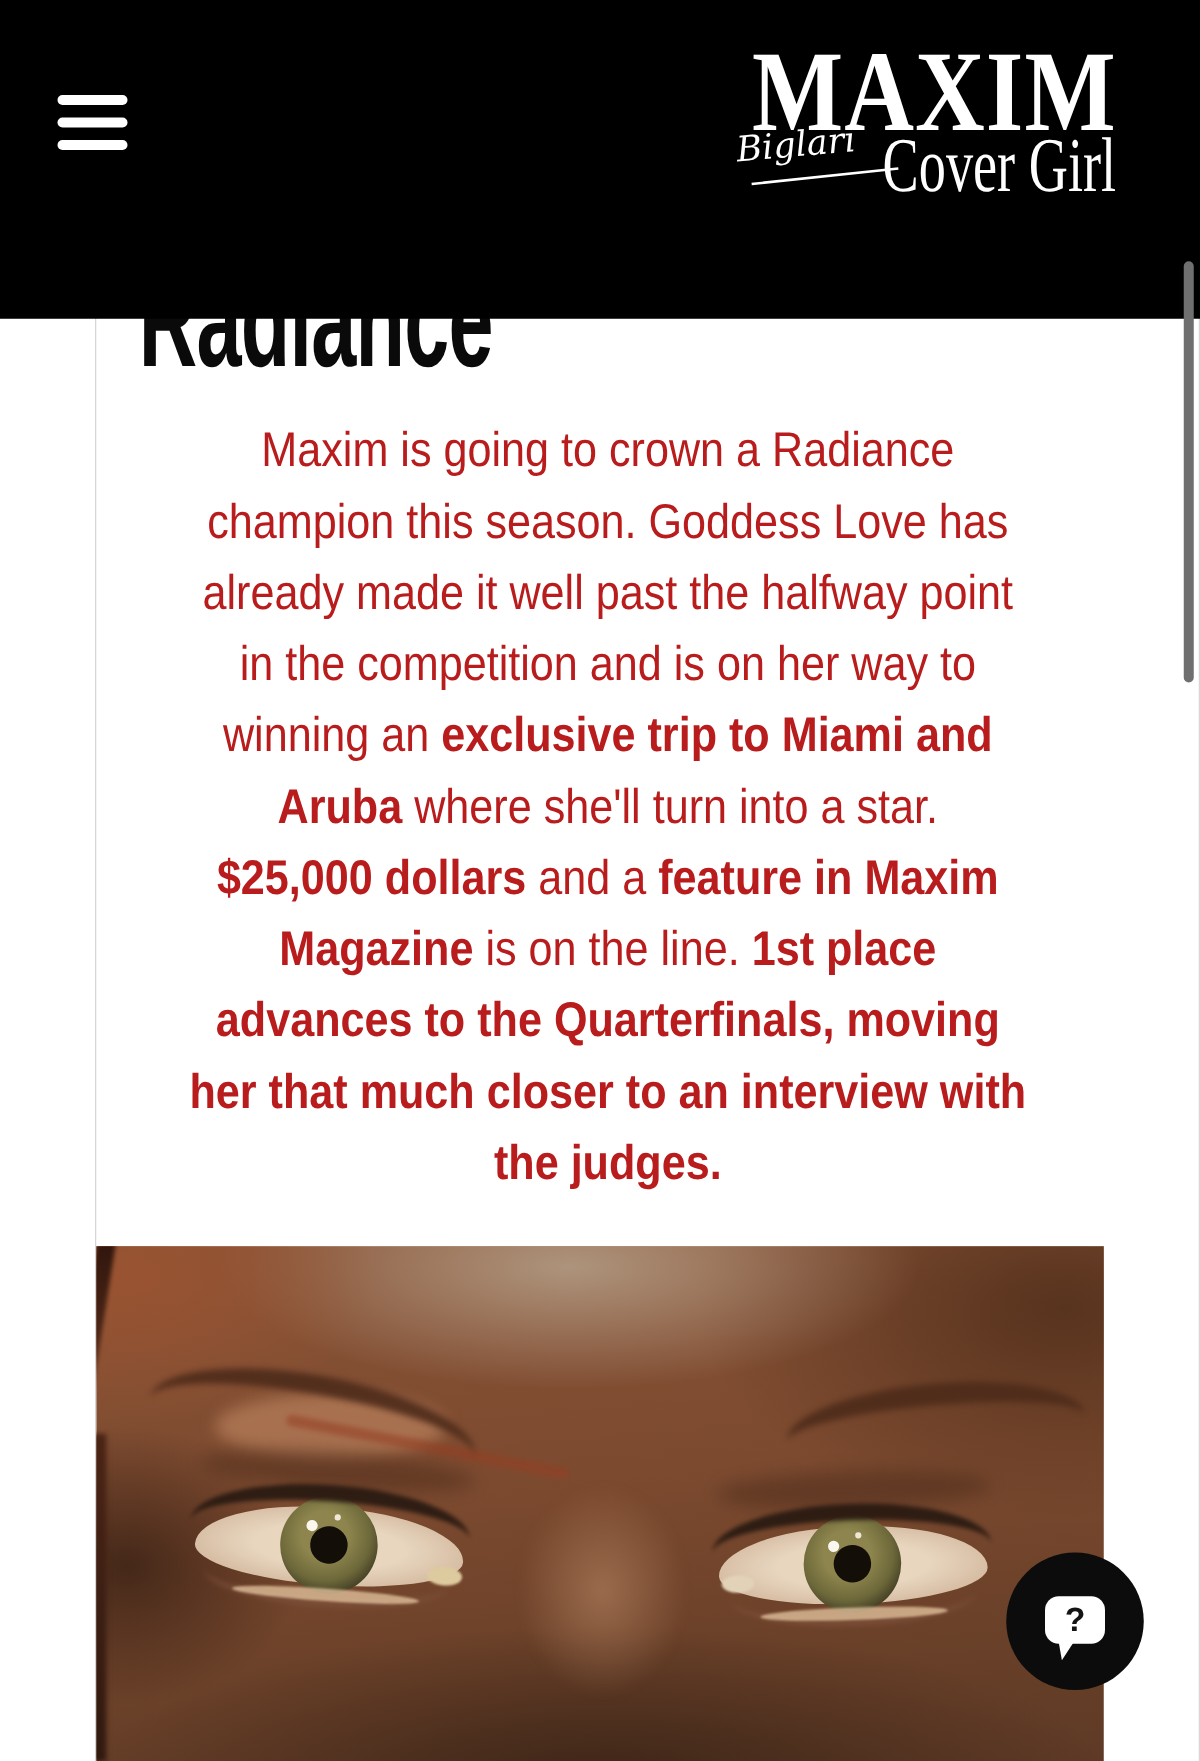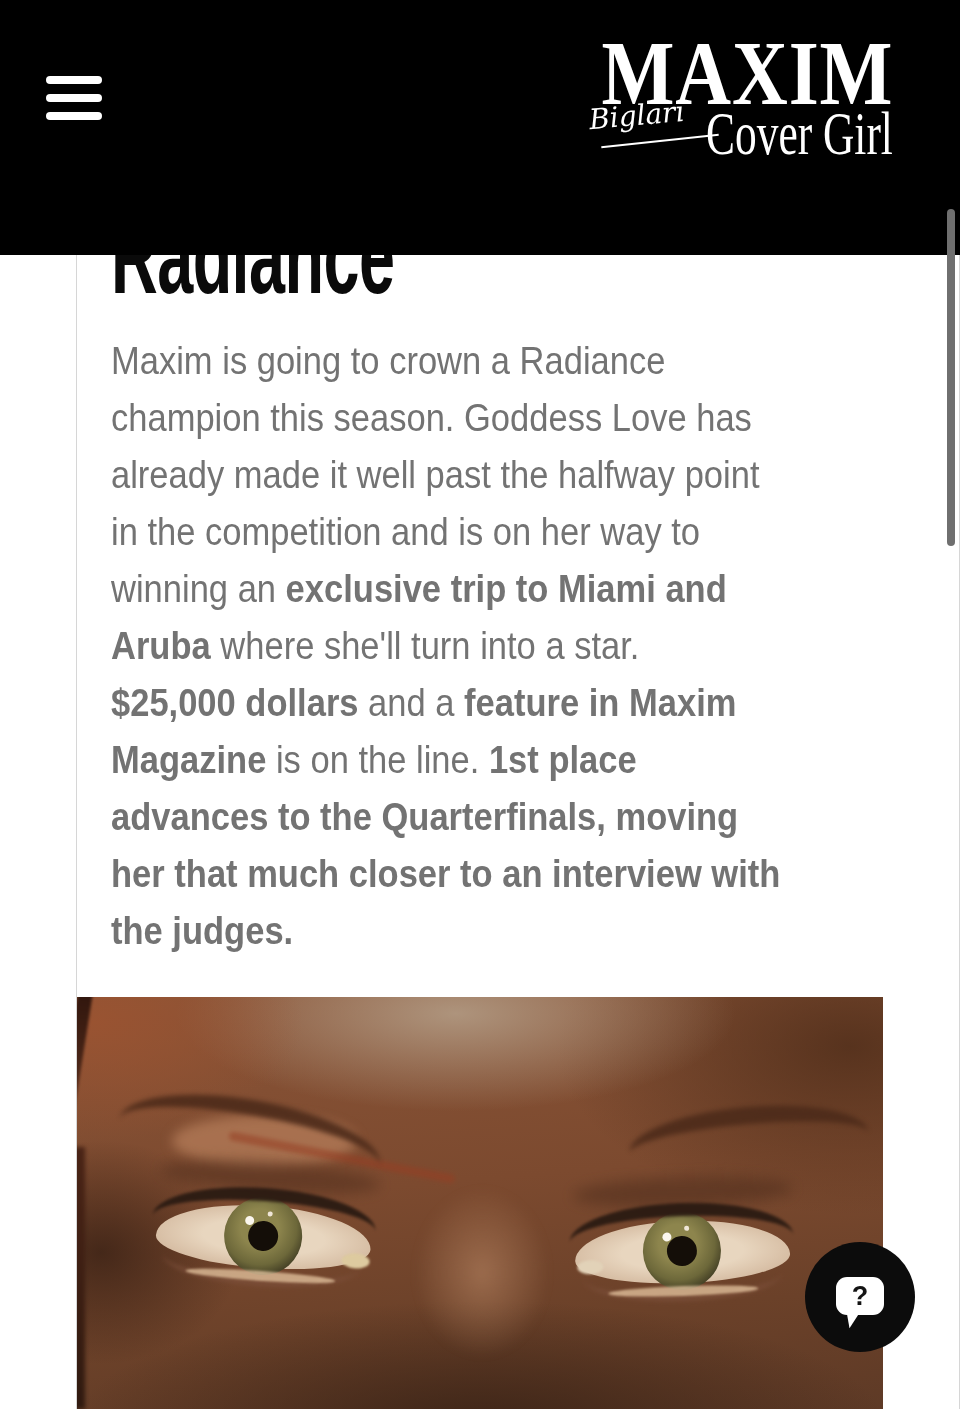--- a/index.html
+++ b/index.html
@@ -19,21 +19,21 @@
               font-size:28px; line-height:28px; transform:rotate(-5deg); white-space:nowrap; }
   .logo-swash { position:absolute; left:8px; top:102px; width:118px; height:2px; background:#fff; transform:rotate(-6deg); }
   .logo-cg { position:absolute; right:0; top:64px; color:#fff; font-family:"Liberation Serif", serif;
              font-size:62px; line-height:62px; transform:scaleX(0.70); transform-origin:100% 0; white-space:nowrap; }
 
   
   .card { position:absolute; left:76px; top:208px; width:884px; height:1201px; background:#ffffff;
           border-left:1px solid #d6d6d6; border-right:1px solid #d6d6d6; overflow:hidden; }
   .card h1 { margin:-6px 0 0 34px; color:#0a0a0a; font-weight:700; font-size:108px; line-height:108px;
              letter-spacing:-1px; transform:scaleX(0.60); transform-origin:0 0; white-space:nowrap; }
-  .body-text { margin:22px 0 0 34px; color:#737373; font-size:39px; }
+  .body-text { margin:22px 0 0 34px; color:#b91c1c; font-size:39px;text-align:center; }
   .line { line-height:57px; white-space:pre; transform:scaleX(0.885); transform-origin:0 50%; }
   .line .b { font-weight:700; }
 
   
   .photo { position:relative; width:806px; height:412px; margin-top:38px; overflow:hidden;
     background:
       radial-gradient(ellipse 300px 170px at 2% 6%,  rgba(154,83,49,0.95), rgba(154,83,49,0) 70%),
       radial-gradient(ellipse 430px 150px at 47% 4%, rgba(178,155,132,0.90), rgba(178,155,132,0) 65%),
       radial-gradient(ellipse 420px 240px at 96% 12%,rgba(80,46,26,0.85), rgba(80,46,26,0) 70%),
       radial-gradient(ellipse 70% 42% at 50% 104%,   rgba(58,35,22,0.90), rgba(58,35,22,0) 72%),

